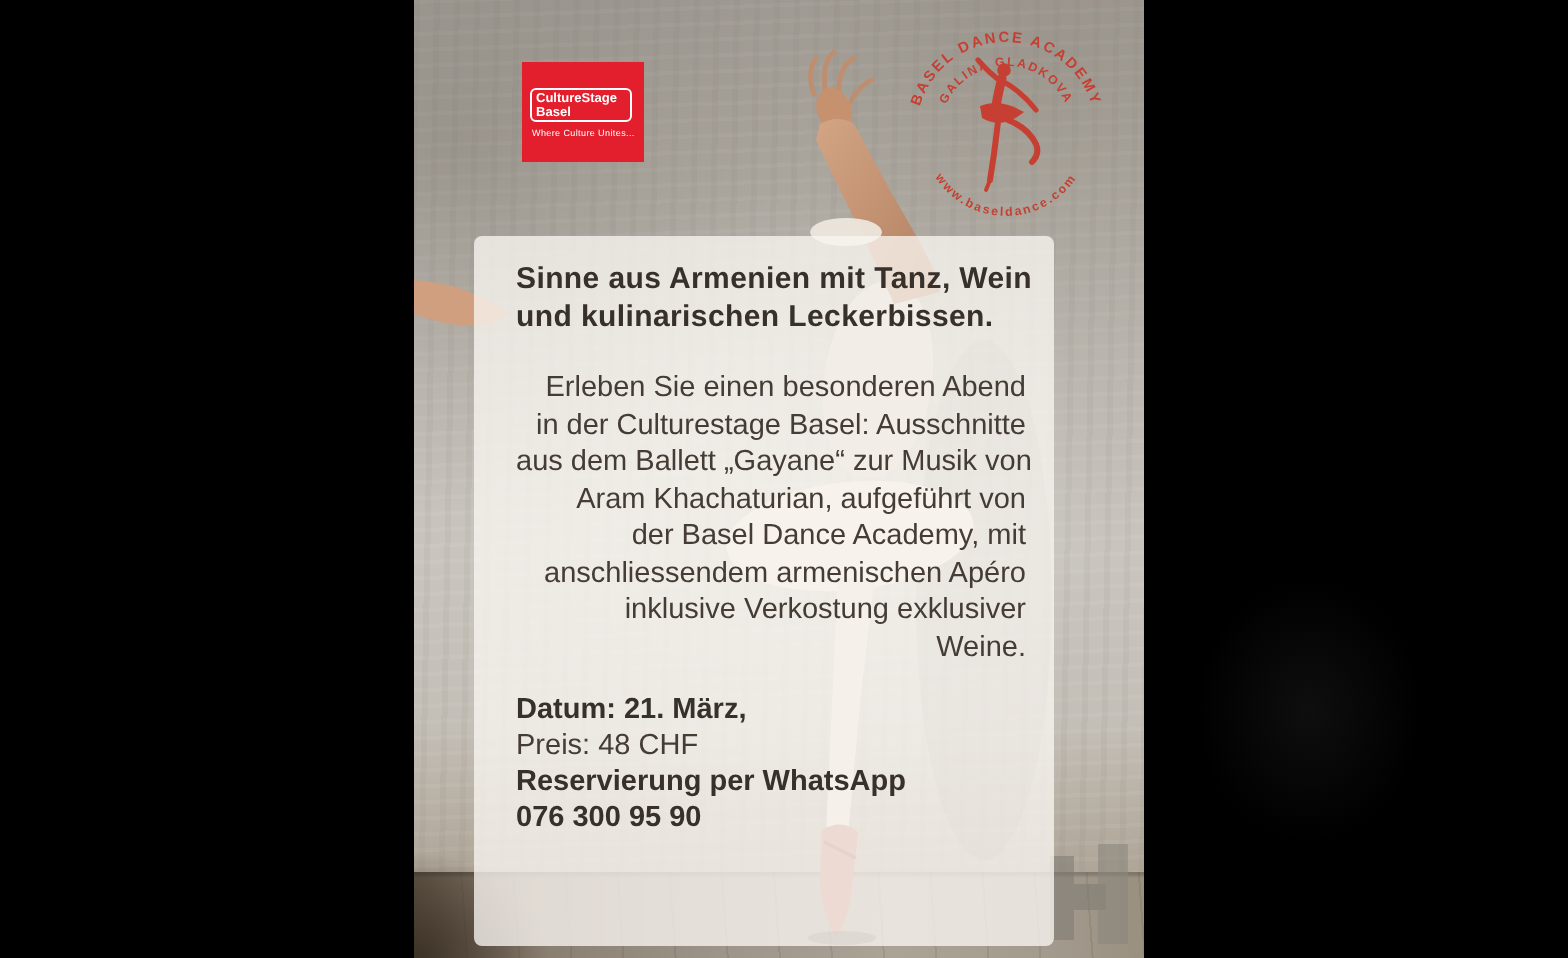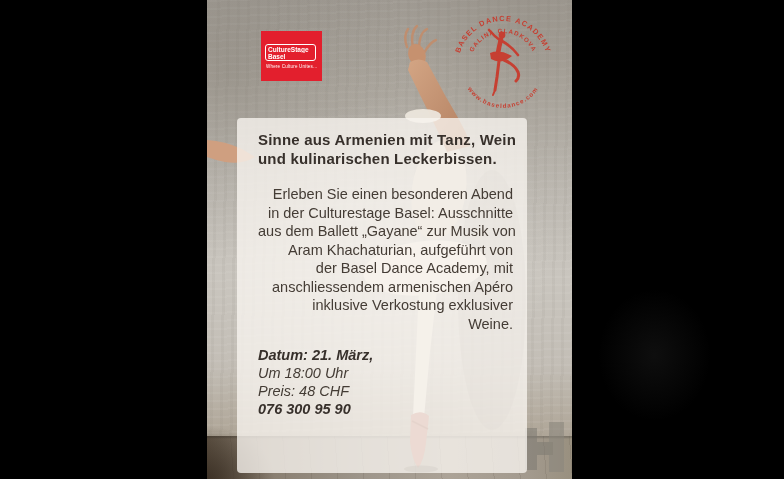--- a/index.html
+++ b/index.html
@@ -48,21 +48,21 @@
   .panel {
     position:absolute; left:30px; top:118px; width:290px; height:355px;
     border-radius:4px; background:rgba(248,245,239,0.78);
     padding:13px 14px 0 21px; overflow:hidden;
   }
   .headline { margin:0; font-weight:700; font-size:15px; line-height:18.5px;
     color:#37302b; letter-spacing:.2px; white-space:pre; }
   .desc { margin:17px 0 0; font-size:14.5px; line-height:18.5px;
     color:#443c35; white-space:pre;text-align:right; }
   .details { margin-top:13px; font-size:14.5px; line-height:18px; color:#443c35; }
-  .details div { white-space:pre;font-style:italic; }
+  .details div { white-space:pre; }
   .details .b { font-weight:700; color:#37302b; }
   
   .rbar-shade { position:absolute; left:592px; top:275px; width:125px; height:160px;
     background: radial-gradient(60% 55% at 50% 50%, rgba(140,140,140,0.10), transparent 75%); }
 </style>
 </head>
 <body>
 
 <div class="stage">
 
@@ -156,20 +156,20 @@
       <p class="desc">Erleben Sie einen besonderen Abend
 in der Culturestage Basel: Ausschnitte
 aus dem Ballett „Gayane“ zur Musik von
 Aram Khachaturian, aufgeführt von
 der Basel Dance Academy, mit
 anschliessendem armenischen Apéro
 inklusive Verkostung exklusiver
 Weine.</p>
       <div class="details">
         <div class="b">Datum: 21. März,</div>
-        <div>Um 18:00 Uhr</div>
         <div>Preis: 48 CHF</div>
+        <div class="b">Reservierung per WhatsApp</div>
         <div class="b">076 300 95 90</div>
       </div>
     </div>
 
   </div>
 </div>
 
 </body></html>

